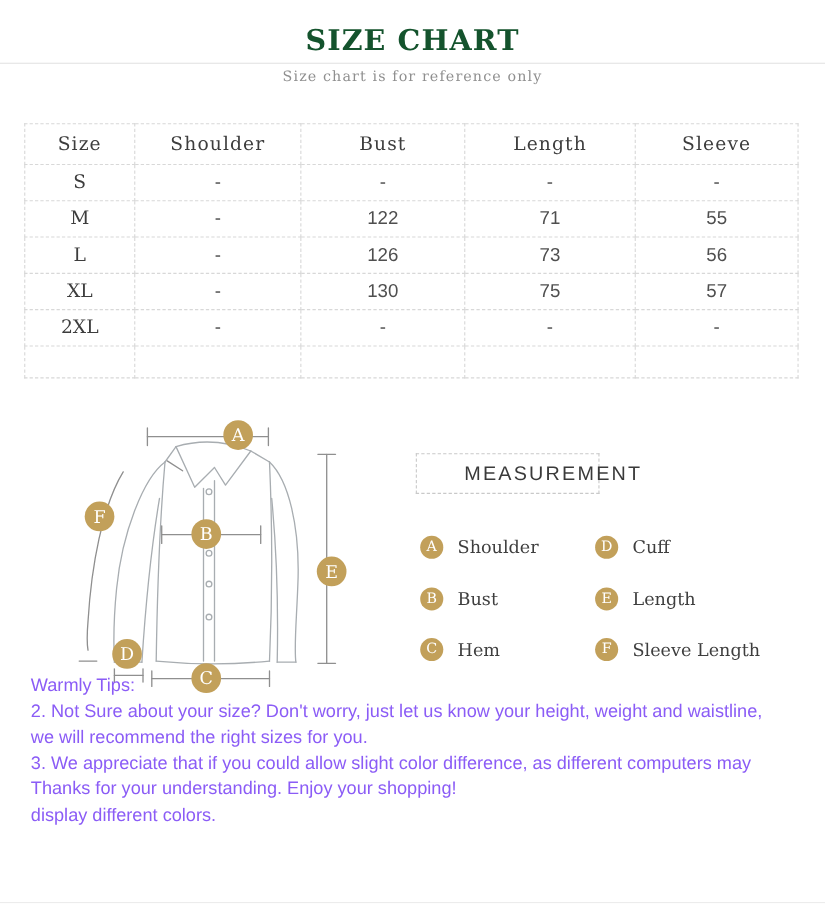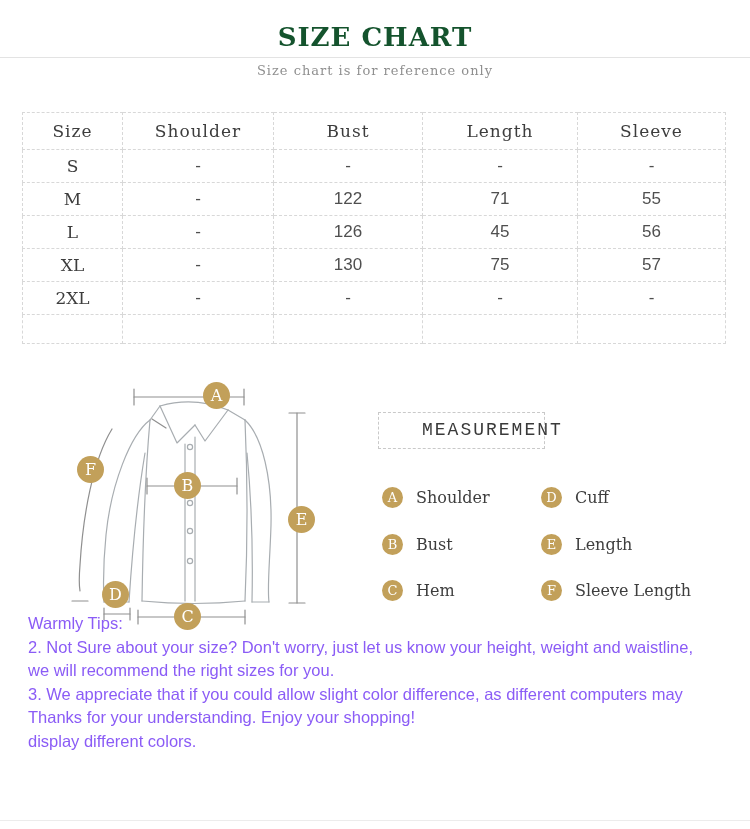--- a/index.html
+++ b/index.html
@@ -48,21 +48,21 @@
   .diagram { position:absolute; top:375px; left:55px; width:285px; height:270px; }
   .marker {
     position:absolute; width:27px; height:27px; border-radius:50%;
     background:#c2a05a; color:#ffffff; font-family:"DejaVu Serif", serif;
     font-size:16px; display:flex; align-items:center; justify-content:center;
   }
   
   .measure-box {
     position:absolute; top:412px; left:378px; width:167px; height:37px;
     border:1px dashed #c9c9c9; text-align:center; line-height:35px;
-    font-family:Liberation Mono, monospace; font-size:18px; letter-spacing:2px;
+    font-family:Liberation Sans, sans-serif; font-size:18px; letter-spacing:2px;
     color:#3a3a3a;
     padding-left:43px;
   }
   .legend-item {
     position:absolute; display:flex; align-items:center; height:22px;
   }
   .legend-badge {
     width:21px; height:21px; border-radius:50%; background:#c2a05a;
     color:#fff; font-family:"DejaVu Serif", serif; font-size:13px;
     display:flex; align-items:center; justify-content:center; flex:0 0 21px;
@@ -123,21 +123,21 @@
       <td>M</td>
       <td>-</td>
       <td>122</td>
       <td>71</td>
       <td>55</td>
     </tr>
     <tr class="data">
       <td>L</td>
       <td>-</td>
       <td>126</td>
-      <td>45</td>
+      <td>73</td>
       <td>56</td>
     </tr>
     <tr class="data">
       <td>XL</td>
       <td>-</td>
       <td>130</td>
       <td>75</td>
       <td>57</td>
     </tr>
     <tr class="data">

